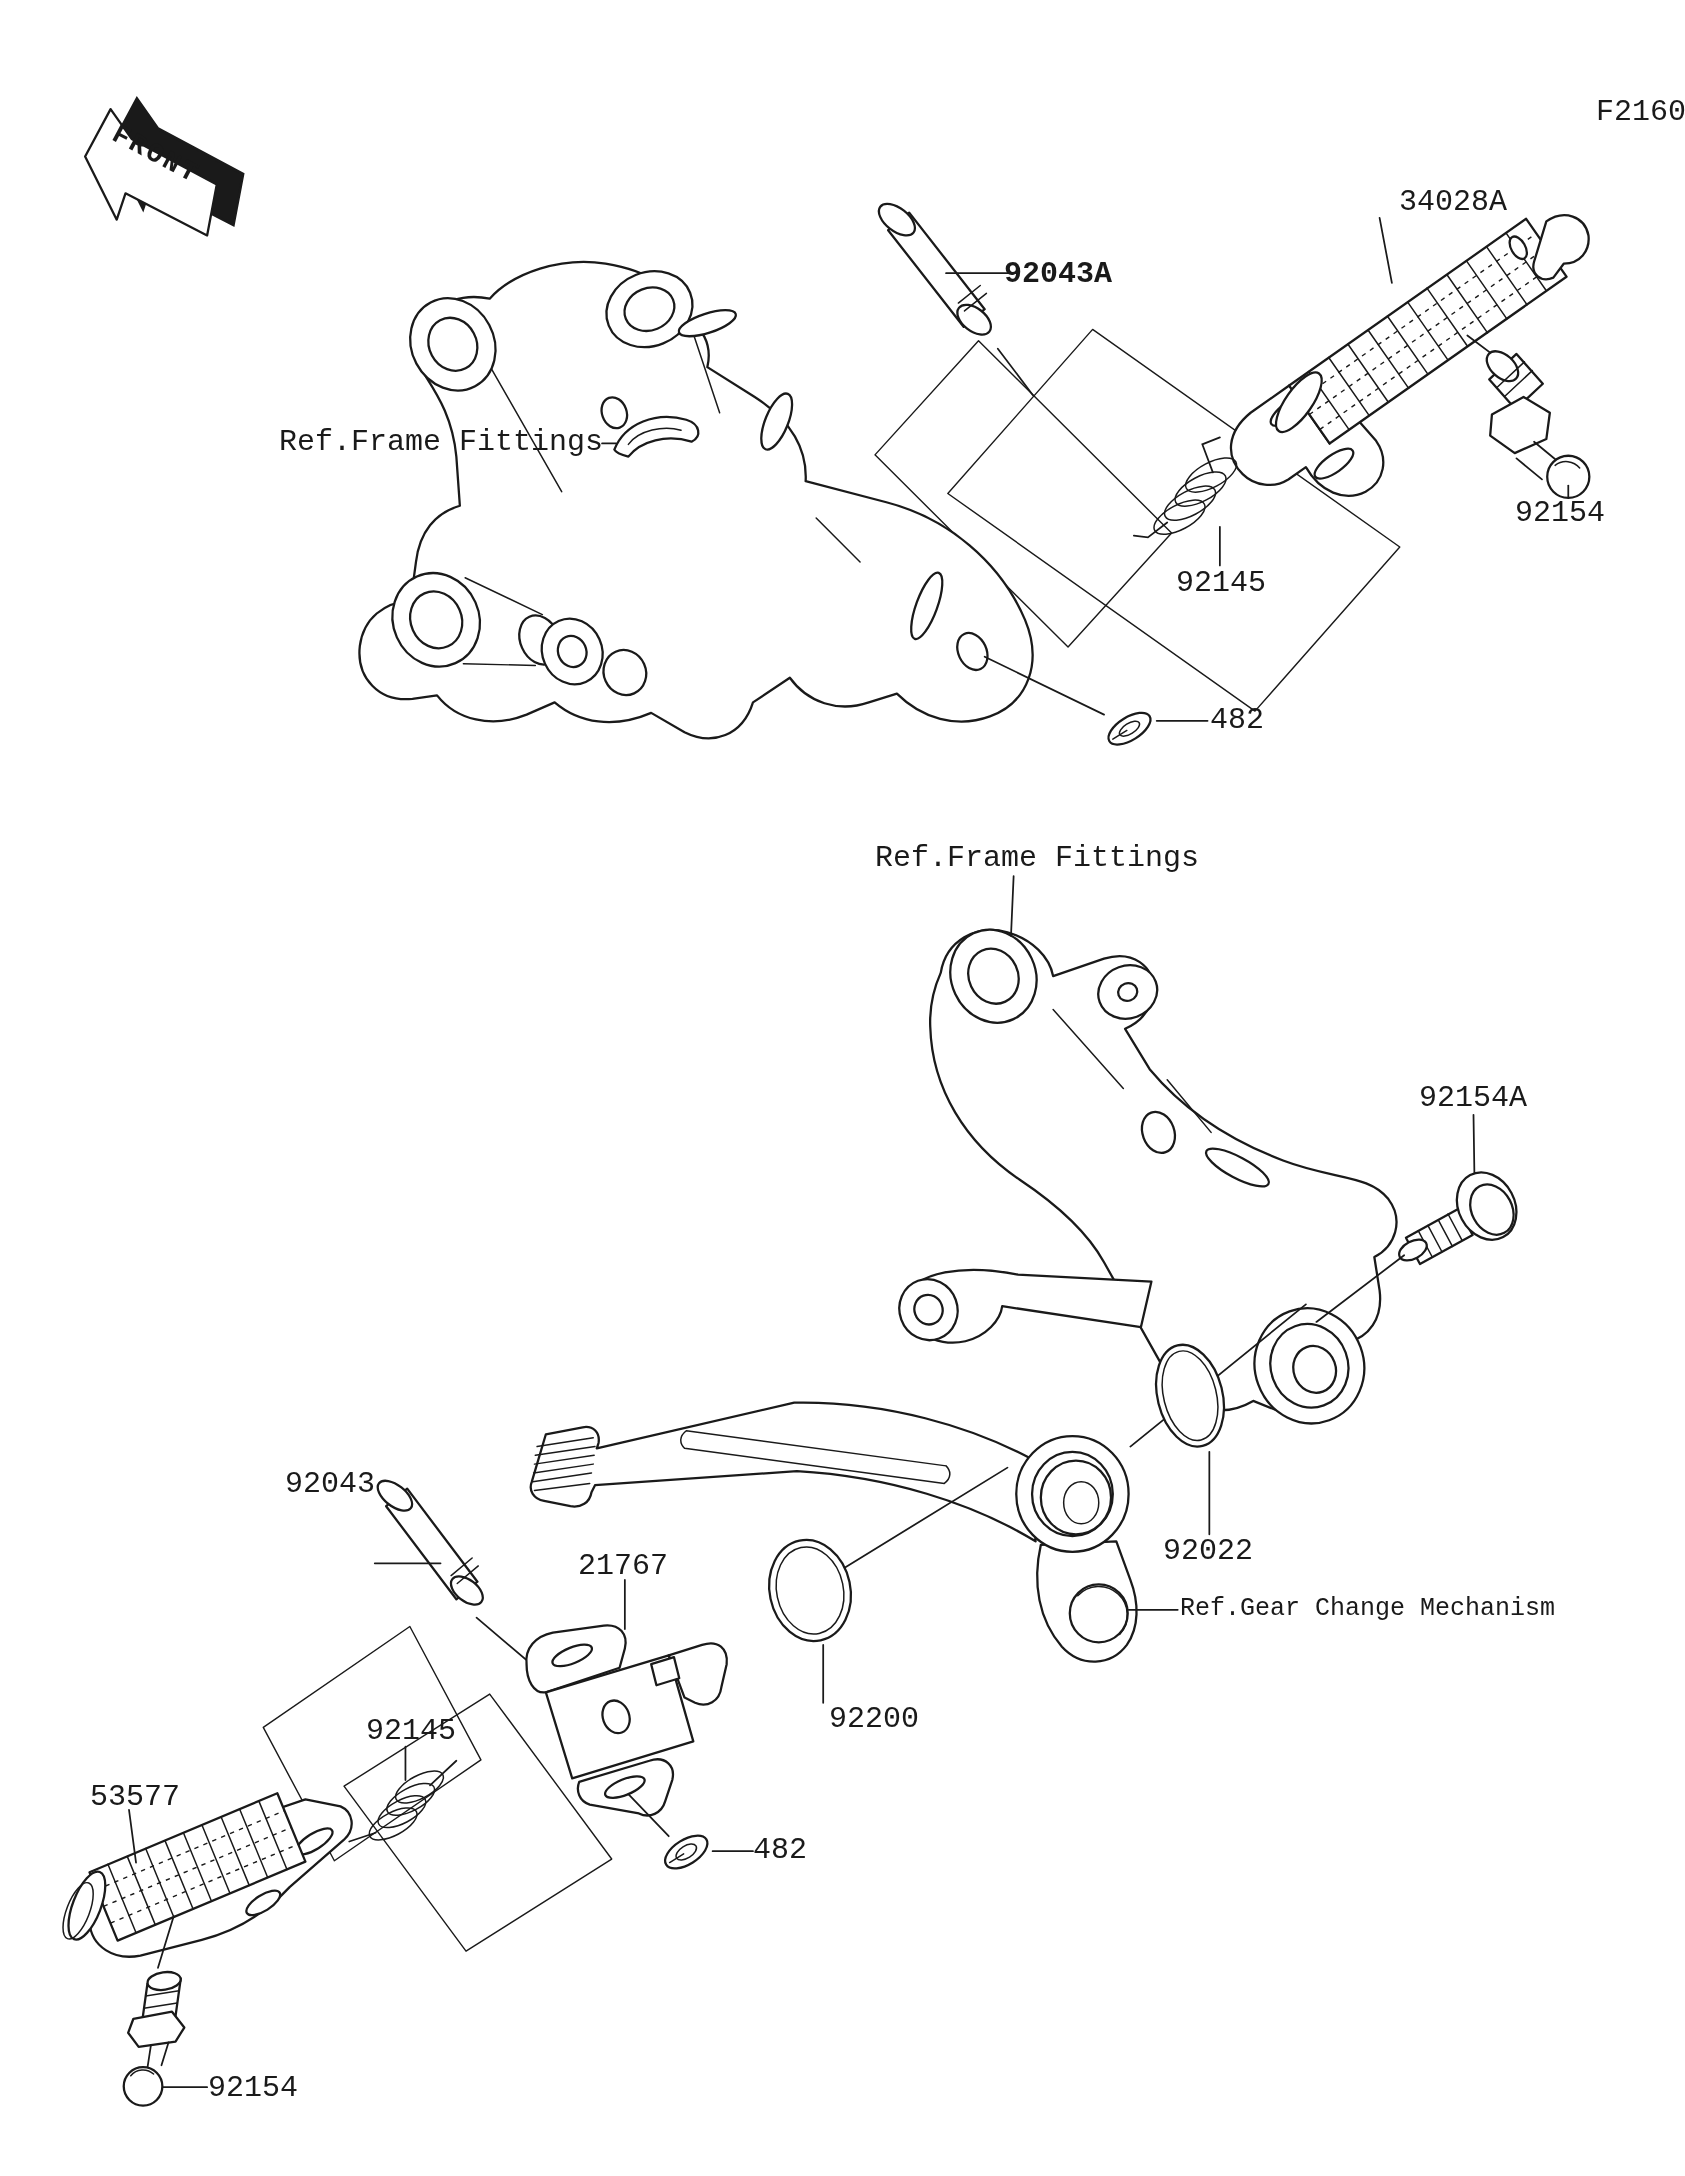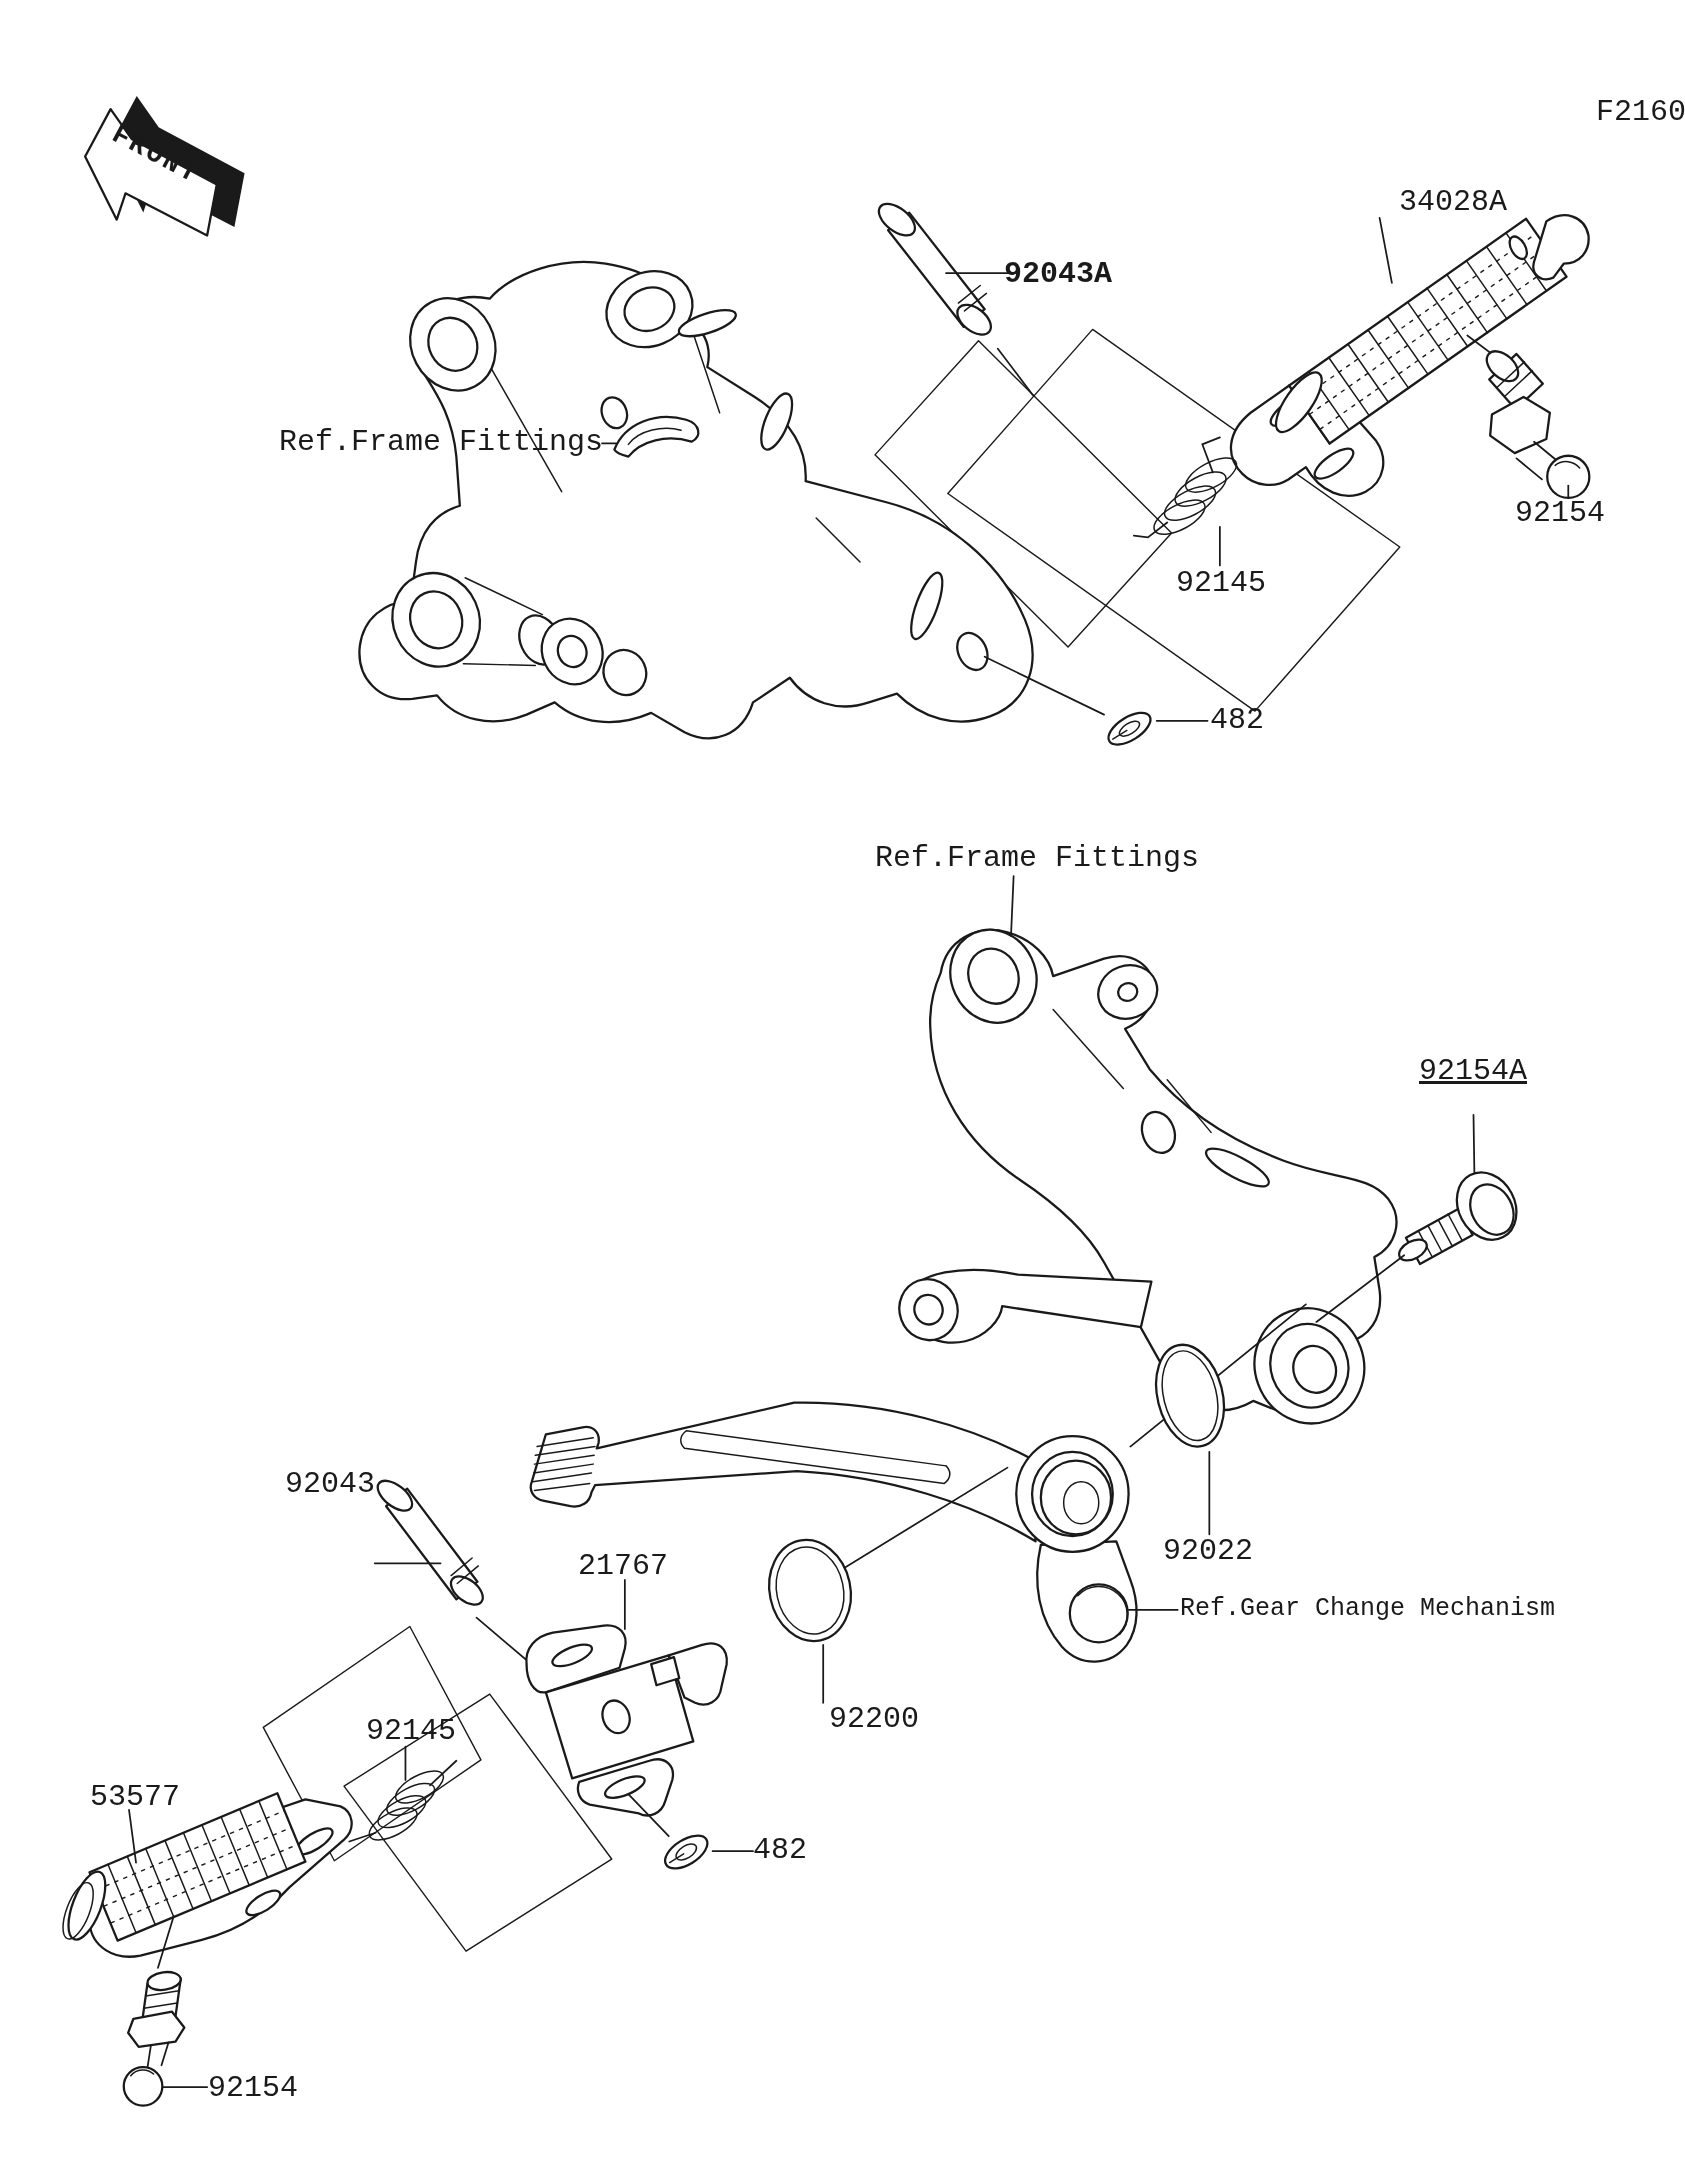--- a/index.html
+++ b/index.html
@@ -318,21 +318,21 @@
   <div class="callout" style="left:1596px;top:53px;margin-top:44px;">F2160</div>
 
   <div class="callout" style="left:279px;top:427px;">Ref.Frame Fittings</div>
   <div class="callout" style="left:1004px;top:259px;font-weight:bold;">92043A</div>
   <div class="callout" style="left:1399px;top:187px;">34028A</div>
   <div class="callout" style="left:1515px;top:498px;">92154</div>
   <div class="callout" style="left:1176px;top:568px;">92145</div>
   <div class="callout" style="left:1210px;top:705px;">482</div>
 
   <div class="callout" style="left:875px;top:843px;">Ref.Frame Fittings</div>
-  <div class="callout" style="left:1419px;top:1056px;text-decoration:underline;">92154A</div>
+  <div class="callout" style="left:1419px;top:1083px;">92154A</div>
   <div class="callout" style="left:1163px;top:1536px;">92022</div>
   <div class="callout small" style="left:1180px;top:1596px;">Ref.Gear Change Mechanism</div>
 
   <div class="callout" style="left:285px;top:1469px;">92043</div>
   <div class="callout" style="left:578px;top:1551px;">21767</div>
   <div class="callout" style="left:366px;top:1716px;">92145</div>
   <div class="callout" style="left:90px;top:1782px;">53577</div>
   <div class="callout" style="left:785px;top:1704px;margin-left:44px;">92200</div>
   <div class="callout" style="left:753px;top:1835px;">482</div>
   <div class="callout" style="left:208px;top:2073px;">92154</div>

